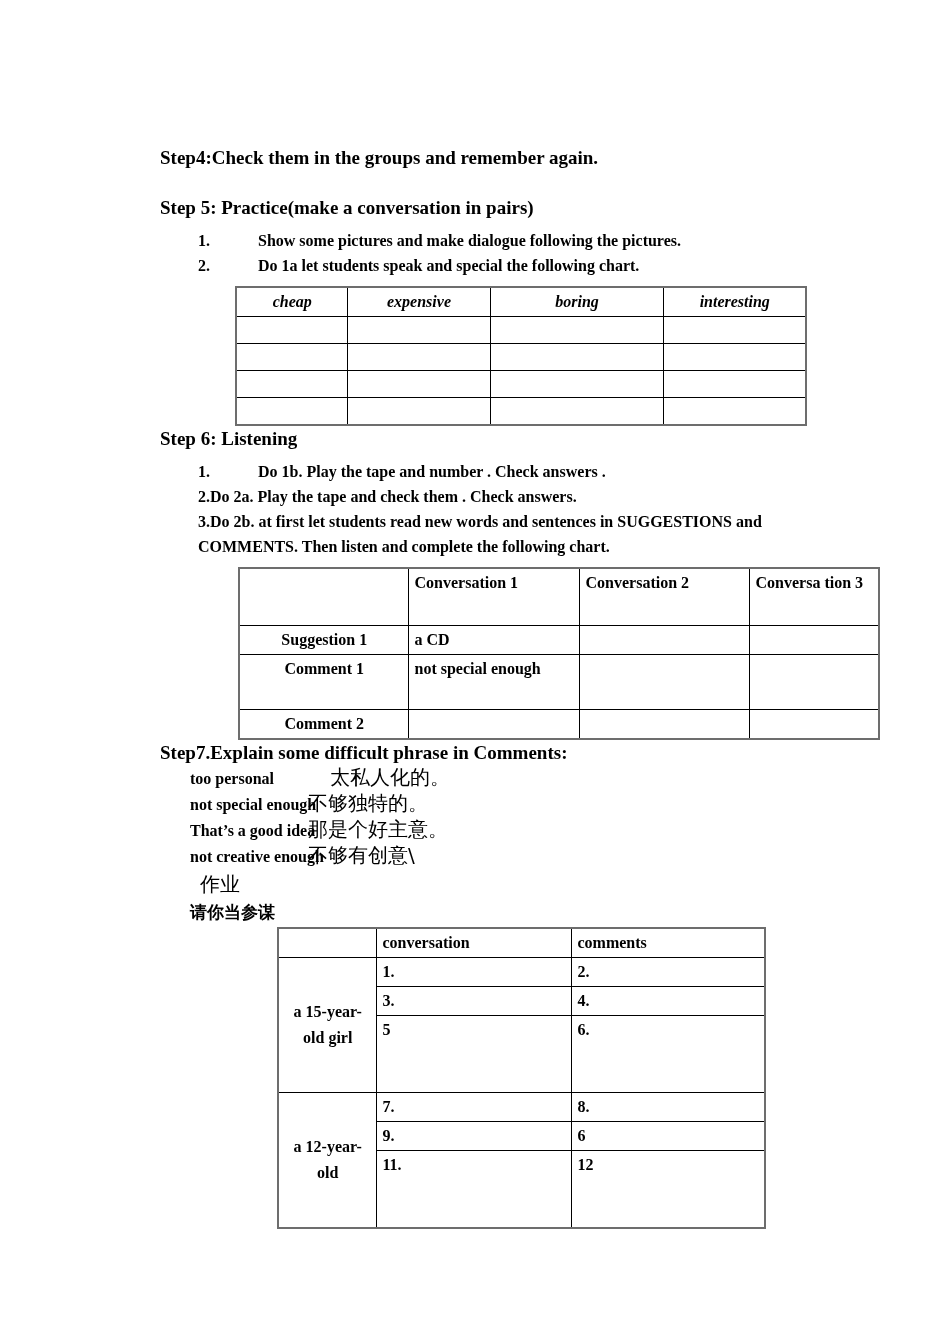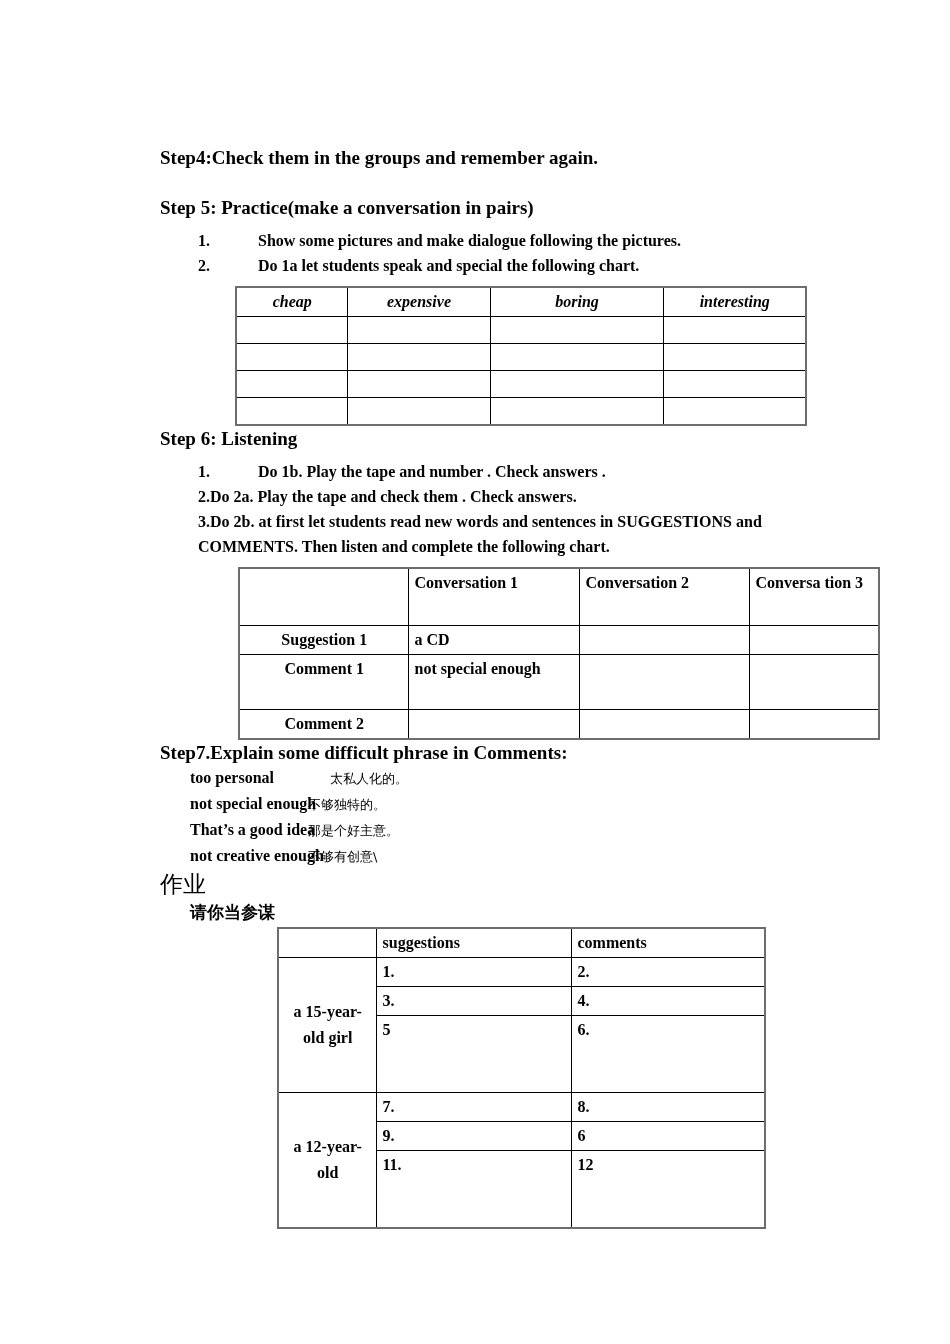--- a/index.html
+++ b/index.html
@@ -125,24 +125,25 @@
     text-align: center;
     vertical-align: middle;
     line-height: 26px;
   }
   .tbl3 .hdr { text-align: left; }
   .tbl3 .r-norm { height: 22px; }
   .tbl3 .r-big { height: 72px; }
 
   
   .cn-head {
-    font-size: 23px;
+    font-size: 20px;
     font-weight: normal;
     line-height: 30px;
     font-family: "DejaVu Sans", "Liberation Sans", sans-serif;
+    margin-left: 40px;
   }
   .cn-sub {
     font-size: 17px;
     font-weight: bold;
     line-height: 26px;
     padding-left: 30px;
     font-family: "DejaVu Sans", "Liberation Sans", sans-serif;
   }
   .cn-para {
     font-size: 17px;
@@ -160,21 +161,21 @@
     padding-left: 30px;
     white-space: pre;
   }
   .phrase-line .en {
     display: inline-block;
     font-weight: bold;
     font-family: "Liberation Serif", "DejaVu Serif", serif;
   }
   .phrase-line .zh {
     font-family: "DejaVu Sans", "Liberation Sans", sans-serif;
-    font-size: 13px;
+    font-size: 20px;
     font-weight: normal;
   }
   .w1 { width: 140px; }
   .w2 { width: 118px; }
   .w3 { width: 118px; }
   .w4 { width: 118px; }
 </style>
 </head>
 <body>
 
@@ -295,21 +296,21 @@
     <div class="tbl3-wrap">
       <table class="tbl3 tbl-outer">
         <colgroup>
             <col class="c1">
             <col class="c2">
             <col class="c3">
           </colgroup>
         <thead>
           <tr>
             <th class="r-norm"></th>
-            <th class="hdr r-norm">suggestions</th>
+            <th class="hdr r-norm">conversation</th>
             <th class="hdr r-norm">comments</th>
           </tr>
         </thead>
         <tbody>
           <tr>
             <td class="agecell" rowspan="3">a 15-year-old girl</td>
             <td class="r-norm">1.</td>
             <td class="r-norm">2.</td>
           </tr>
           <tr>

